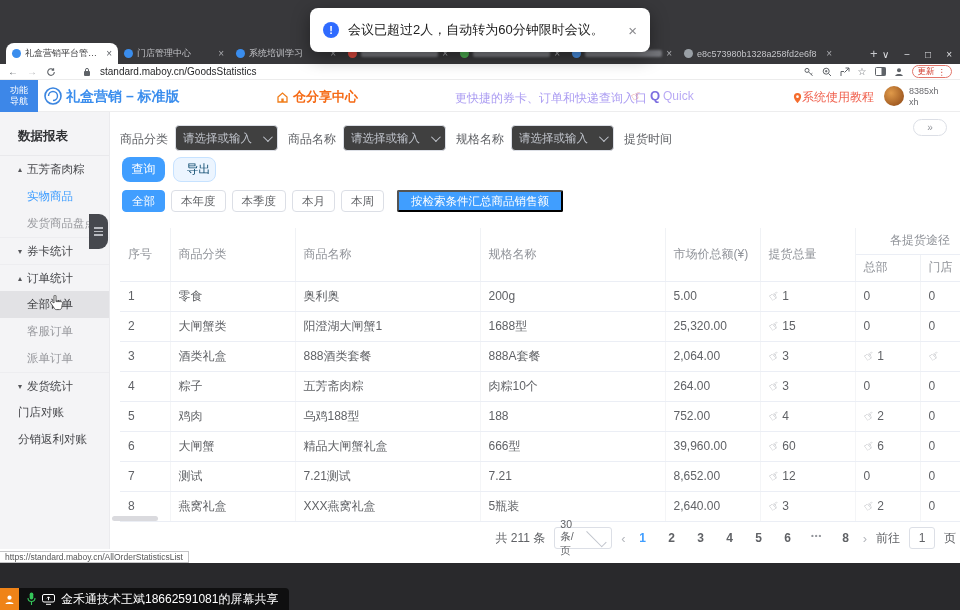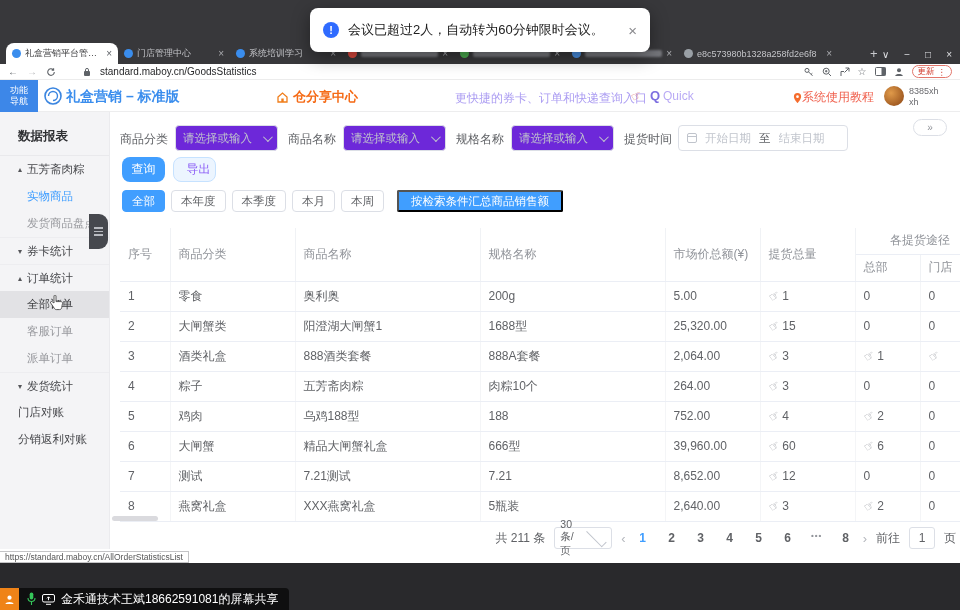--- a/index.html
+++ b/index.html
@@ -73,35 +73,35 @@
   .drawer-handle { position:absolute; left:89px; top:214px; width:19px; height:35px; background:#46484e;
                    border-radius:0 9px 9px 0; display:flex; flex-direction:column; justify-content:center; align-items:center; gap:2px; }
   .drawer-handle i { display:block; width:9px; height:1.5px; background:#b8bac0; }
   .mouse-cursor { position:absolute; left:50px; top:183px; z-index:5; }
 
   
   .main { position:absolute; left:110px; top:112px; width:850px; height:451px; background:#fff; overflow:hidden; }
   .collapse-pill { position:absolute; right:13px; top:7px; width:34px; height:17px; border:1px solid #dcdfe6; border-radius:9px;
                    color:#909399; font-size:10px; display:flex; align-items:center; justify-content:center; background:#fff; }
   .f-label { position:absolute; top:19px; font-size:12px; color:#606266; }
-  .f-select { position:absolute; top:13px; width:103px; height:26px; border:1px solid #dcdfe6; border-radius:4px; background:#6d28d9;
+  .f-select { position:absolute; top:13px; width:103px; height:26px; border:1px solid #dcdfe6; border-radius:4px; background:#404040;
               display:flex; align-items:center; padding:0 7px; }
   .placeholder { font-size:11.5px; color:#c0c4cc; flex:1; white-space:nowrap; overflow:hidden; }
   .chev { width:7px; height:7px; border-right:1.2px solid #c0c4cc; border-bottom:1.2px solid #c0c4cc;
           transform:rotate(45deg) translateY(-2px); flex:none; }
   .date-box { position:absolute; left:568px; top:13px; width:170px; height:26px; border:1px solid #dcdfe6; border-radius:4px;
               background:#fff; display:flex; align-items:center; padding:0 8px; gap:8px; }
   .cal { width:10px; height:10px; border:1px solid #c0c4cc; border-radius:2px; position:relative; flex:none; }
   .cal::before { content:""; position:absolute; left:0; right:0; top:2px; height:1px; background:#c0c4cc; }
   .date-to { font-size:11.5px; color:#606266; }
 
   .btn { border-radius:8px; font-size:12px; display:inline-flex; align-items:center; justify-content:center;
          font-family:"Liberation Sans",sans-serif; border:none; }
   .btn-query { position:absolute; left:12px; top:45px; width:43px; height:25px; background:#409eff; color:#fff; }
-  .btn-export { position:absolute; left:63px; top:45px; width:43px; height:25px; background:#ecf5ff; border:1px solid #c6e2ff; color:#8b5cf6;padding-left:8px; }
+  .btn-export { position:absolute; left:63px; top:45px; width:43px; height:25px; background:#ecf5ff; border:1px solid #c6e2ff; color:#0c4a6e;padding-left:8px; }
 
   .range-row { position:absolute; left:12px; top:78px; display:flex; gap:6px; height:22px; }
   .range-tab { height:22px; padding:0 9px; border:1px solid #dcdfe6; border-radius:4px; background:#fff; color:#606266;
                font-size:11.5px; display:flex; align-items:center; }
   .range-tab.active { background:#409eff; border-color:#409eff; color:#fff; }
   .summary-btn { height:22px; margin-left:7px; padding:0 12px; background:#409eff; color:#fff; border-radius:2px;
                  font-size:11.5px; display:flex; align-items:center; }
 
   
   .table-wrap { position:absolute; left:10px; top:116px; }
@@ -340,26 +340,20 @@
     <div class="f-select" style="left:233px">
       <span class="placeholder">请选择或输入</span>
       <span class="chev"></span>
     </div>
     <span class="f-label" style="left:346px">规格名称</span>
     <div class="f-select" style="left:401px">
       <span class="placeholder">请选择或输入</span>
       <span class="chev"></span>
     </div>
     <span class="f-label" style="left:514px">提货时间</span>
-    <div class="date-box">
-      <span class="cal"></span>
-      <span class="placeholder" style="flex:none">开始日期</span>
-      <span class="date-to">至</span>
-      <span class="placeholder" style="flex:none">结束日期</span>
-    </div>
 
     <button class="btn btn-query">查询</button>
     <button class="btn btn-export">导出</button>
 
     <div class="range-row" id="range-row">
         <button class="range-tab active">全部</button>
         <button class="range-tab">本年度</button>
         <button class="range-tab">本季度</button>
         <button class="range-tab">本月</button>
         <button class="range-tab">本周</button>

